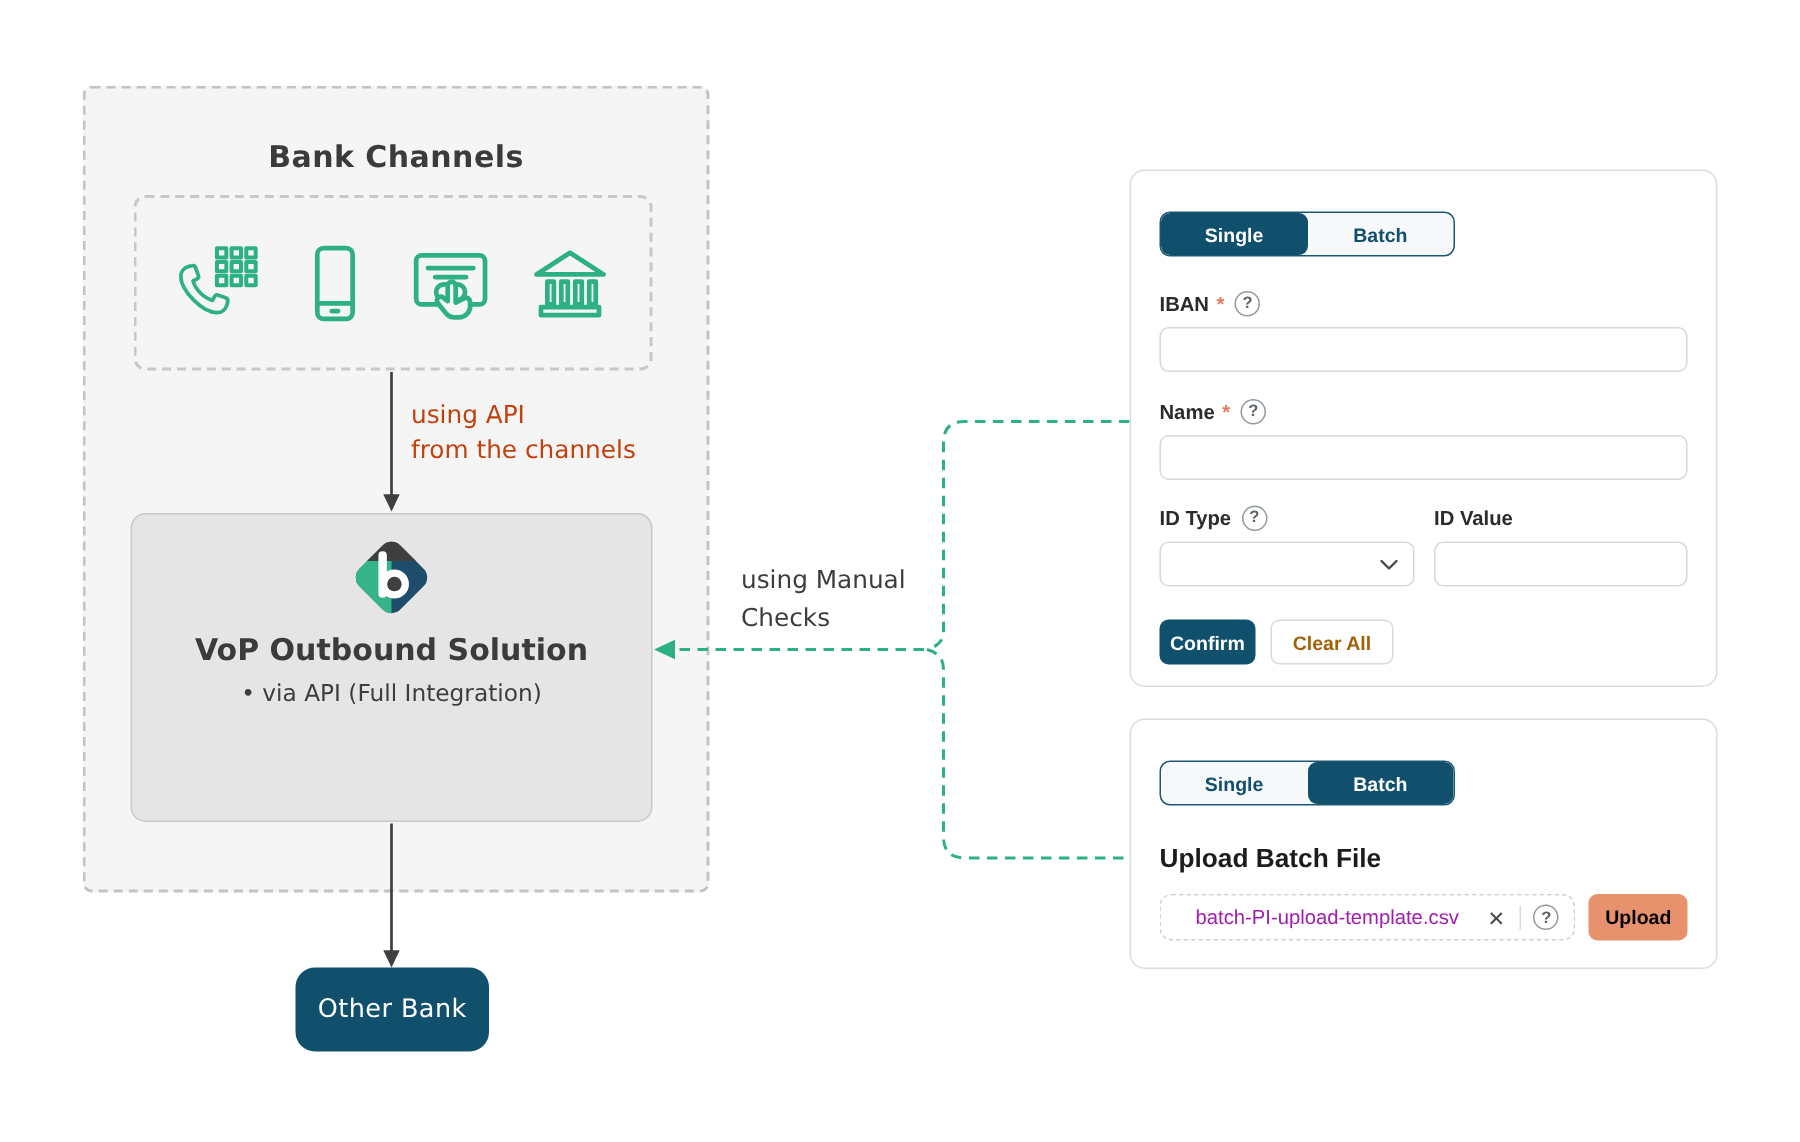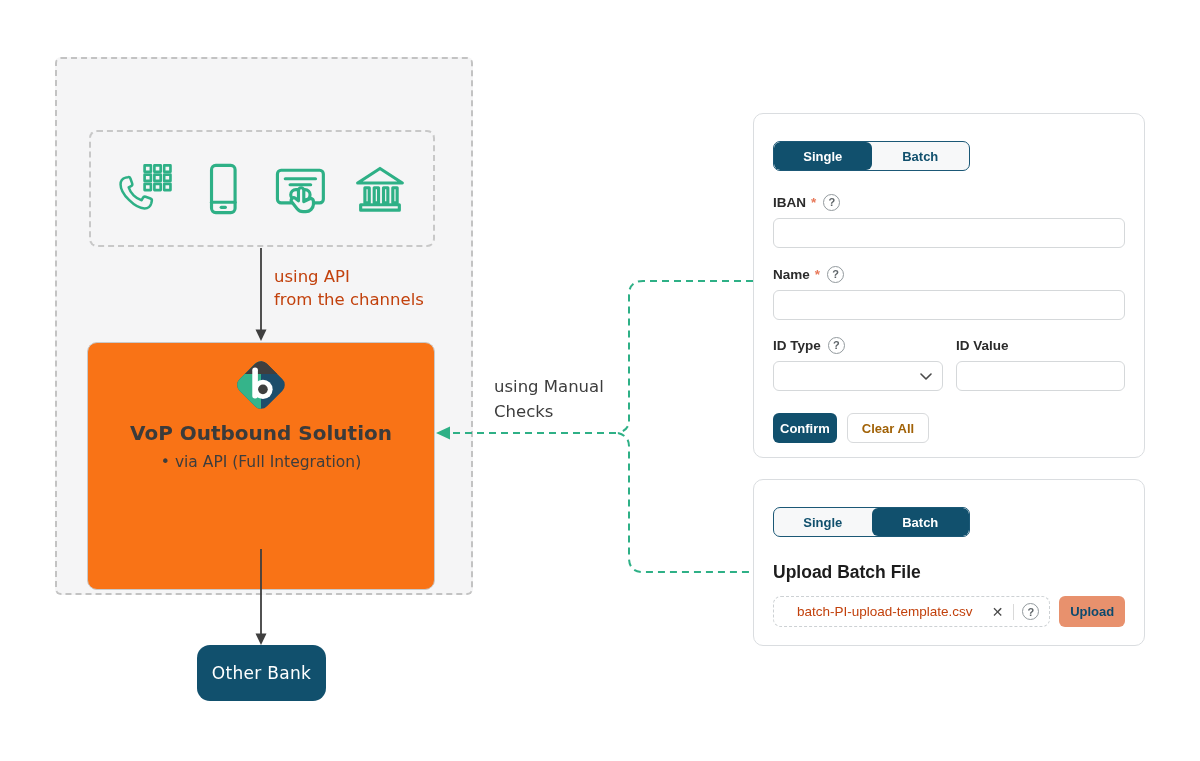--- a/index.html
+++ b/index.html
@@ -14,22 +14,22 @@
   .bank-title { position:absolute; left:55px; top:92px; width:418px; text-align:center;
                 font-size:20px; font-weight:600; color:#3b3b3b; letter-spacing:.3px; }
   .channels-box { position:absolute; left:89px; top:130px; width:346px; height:117px;
                   border:2px dashed #c8c8c8; border-radius:8px;
                   display:flex; align-items:center; justify-content:space-around; padding:0 14px; }
   .ch-icon { width:58px; height:58px; flex:0 0 auto; }
 
   .api-label { position:absolute; left:274px; top:265px; font-size:16.5px; color:#c2410c; line-height:23px; }
   .manual-label { position:absolute; left:494px; top:374px; font-size:16.5px; color:#3d3d3d; line-height:25px; }
 
-  .vop-box { position:absolute; left:87px; top:342px; width:348px; height:248px;
-             background:#f97316; border:1.5px solid #c9c9c9; border-radius:10px; text-align:center; }
+  .vop-box { position:absolute; left:87px; top:342px; width:348px; height:206px;
+             background:#e5e5e5; border:1.5px solid #c9c9c9; border-radius:10px; text-align:center; }
   .vop-logo { width:62px; height:62px; margin:11px auto 0; display:block; }
   .vop-title { font-size:20px; font-weight:700; color:#3b3b3b; margin-top:5px; }
   .vop-bullets { list-style:none; margin-top:5px; padding:0 16px; font-size:15.5px; color:#3d3d3d; line-height:25px; }
   .vop-bullets li::before { content:"•  "; }
 
   .other-bank { position:absolute; left:197px; top:645px; width:129px; height:56px;
                 background:#11506d; border-radius:13px; color:#ffffff; font-size:17px;
                 display:flex; align-items:center; justify-content:center; letter-spacing:.3px; }
 
   svg.connectors { position:absolute; left:0; top:0; pointer-events:none; }
@@ -66,32 +66,33 @@
   .btn-row { margin-top:22px; display:flex; }
   .btn { height:30px; border-radius:6px; font-size:13px; font-weight:700; cursor:pointer;
          display:flex; align-items:center; justify-content:center; }
   .btn-confirm { background:#11506d; color:#fff; border:none; padding:0 7px; }
   .btn-clear { background:#fff; color:#a16207; border:1px solid #d8dadc; padding:0 14px; margin-left:10px; }
 
   .upload-heading { margin-top:25px; font-size:17.5px; font-weight:700; color:#1c1c1c; }
   .file-row { margin-top:13px; display:flex; align-items:center; }
   .file-box { width:279px; height:31px; border:1.5px dashed #cdd1d4; border-radius:8px;
               display:flex; align-items:center; padding:0 10px 0 23px; background:#fff; }
-  .file-name { flex:1; font-size:13.5px; color:#c2410c; white-space:nowrap; overflow:hidden; }
+  .file-name { flex:1; font-size:13.5px; color:#a21caf; white-space:nowrap; overflow:hidden; }
   .file-x { font-size:14px; color:#4a4a4a; cursor:pointer; padding:0 4px; }
   .file-div { width:1px; height:16px; background:#d9d9d9; margin:0 6px; }
-  .btn-upload { width:66px; height:31px; margin-left:9px; background:#e8916d; color:#0c4a6e;
+  .btn-upload { width:66px; height:31px; margin-left:9px; background:#e8916d; color:#000000;
                 border:none; border-radius:6px; font-size:13px; font-weight:700; cursor:pointer; }
 </style>
 </head>
 <body>
 
 <div class="stage">
 
   <div class="outer-dashed diagram-font"></div>
+  <div class="bank-title diagram-font">Bank Channels</div>
 
   <div class="channels-box">
 
     <svg class="ch-icon" viewBox="0 0 48 48">
       <g fill="none" stroke="#2eb086" stroke-width="2.6" stroke-linecap="round" stroke-linejoin="round">
         <g transform="translate(-1,9) scale(0.80)">
           <path d="M7 14c0-3.5 2.2-6.2 5.3-7l2.3-.5c1.1-.3 2.2.3 2.6 1.4l1.8 5c.4 1.1-.1 2.3-1.1 2.8l-2.5 1.3c.9 3 2.7 5.9 5.1 8.3 2.4 2.4 5.3 4.2 8.3 5.1l1.3-2.5c.5-1 1.7-1.5 2.8-1.1l5 1.8c1.1.4 1.7 1.5 1.4 2.6l-.5 2.3c-.8 3.1-3.5 5.3-7 5.3C22 38.8 7 23.8 7 14z"></path>
         </g>
         <g stroke-width="2.2">
           <rect x="24.5" y="4.5" width="5.2" height="5.2"></rect>

